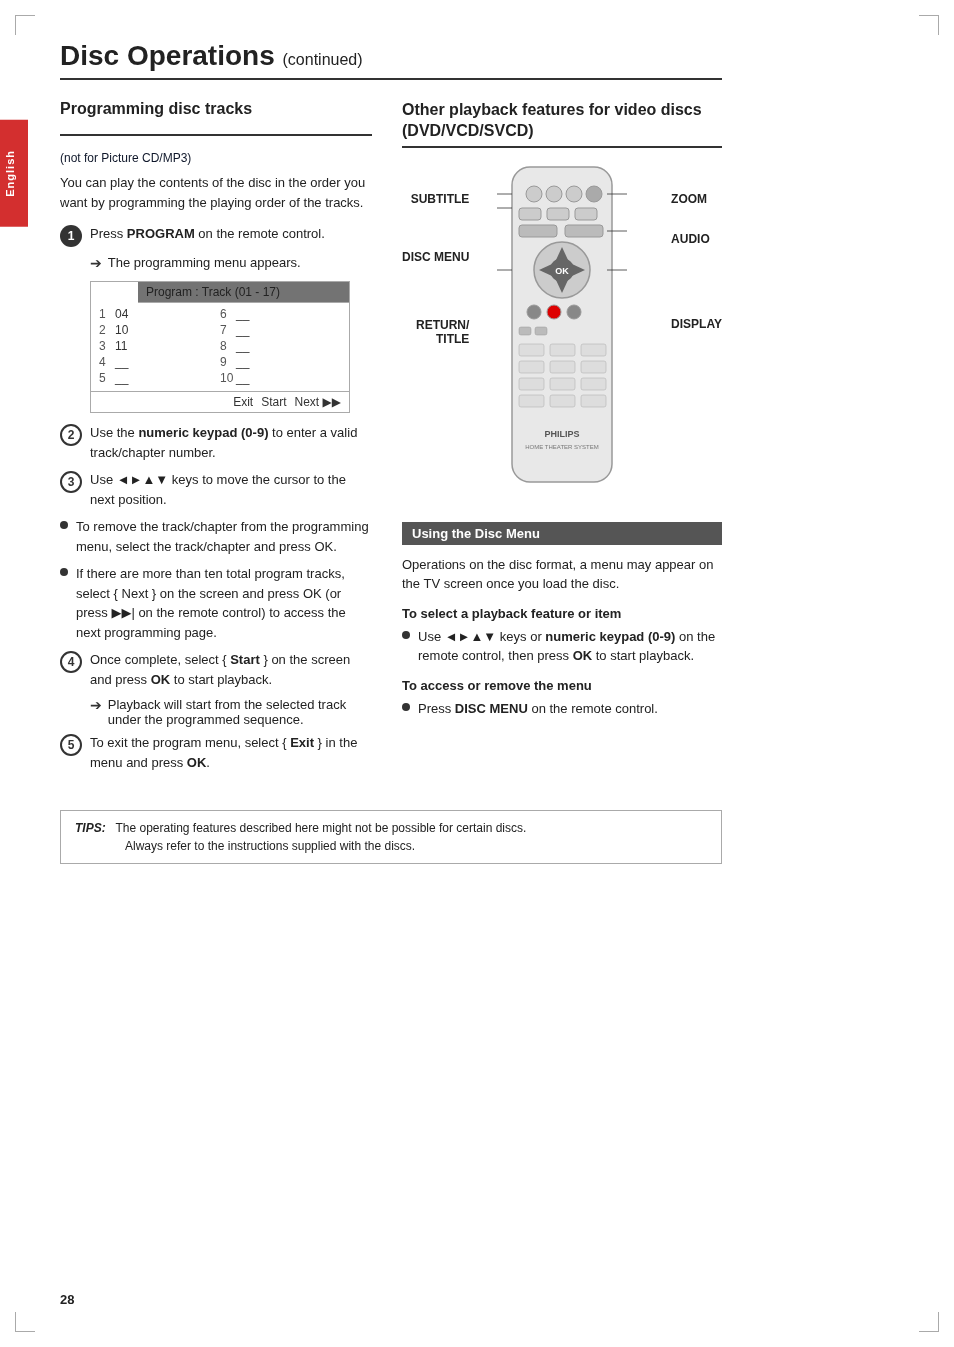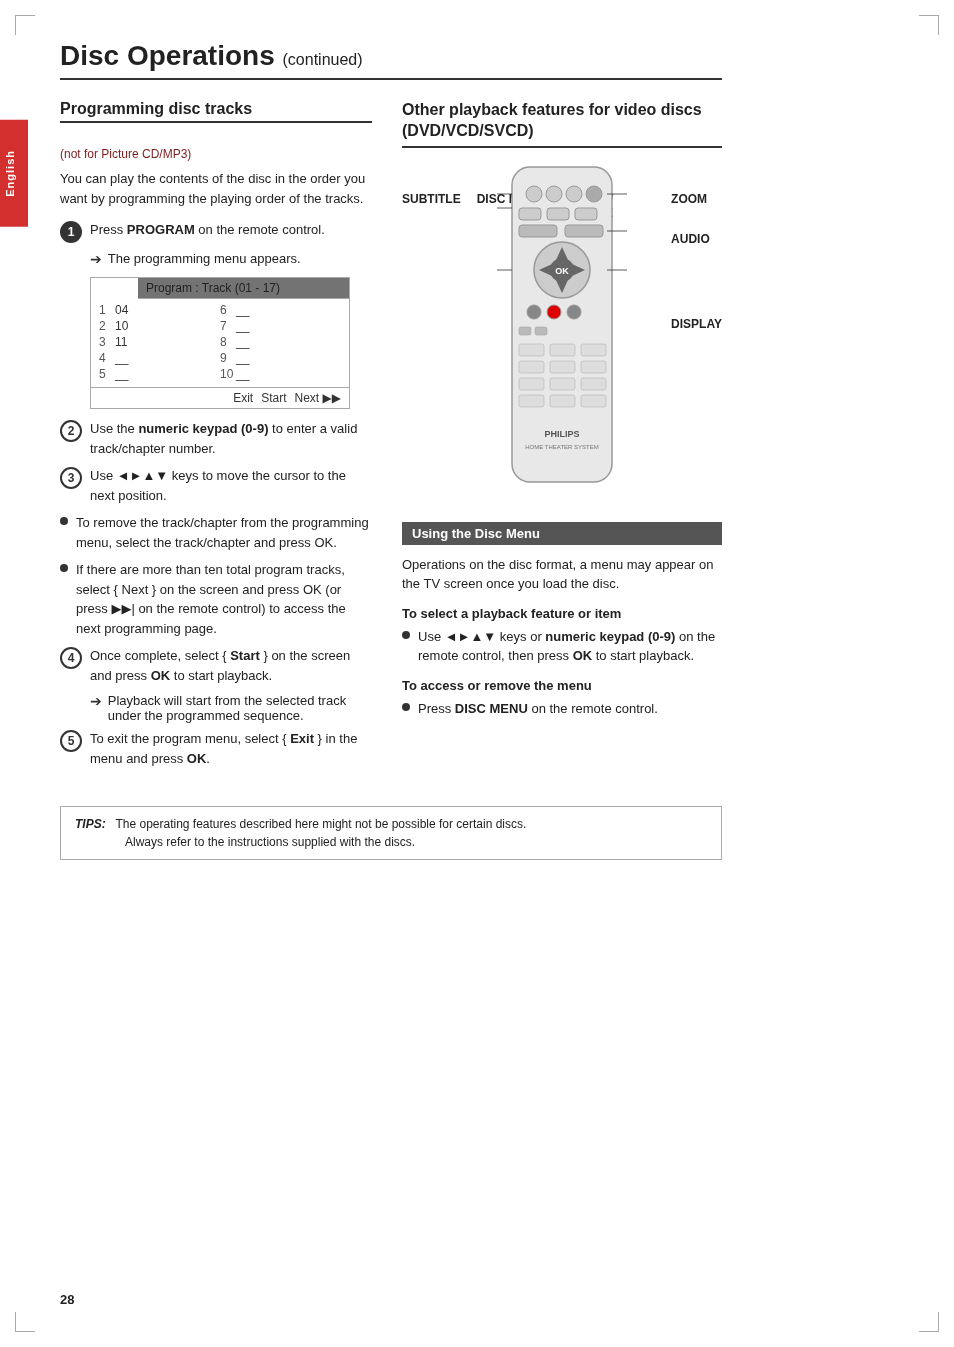--- a/index.html
+++ b/index.html
@@ -74,35 +74,35 @@
     }
     .col-right {
       flex: 1;
     }
 
     
     .section-heading {
       font-size: 16px;
       font-weight: bold;
       border-bottom: 2px solid #333;
-      padding-bottom: 3px;
-      margin-bottom: 24px;
+      padding-bottom: 16px;
+      margin-bottom: 15px;
     }
     .section-heading-right {
       font-size: 16px;
       font-weight: bold;
       border-bottom: 2px solid #333;
       padding-bottom: 4px;
       margin-bottom: 14px;
       line-height: 1.3;
     }
 
     .subtitle-small {
       font-size: 12px;
-      color: #7f1d1d;
+      color: #0f172a;
       margin-bottom: 8px;
     }
 
     .intro-text {
       font-size: 13px;
       line-height: 1.5;
       margin-bottom: 12px;
     }
 
     
@@ -412,21 +412,21 @@
 
     </div>
 
     <div class="col-right">
 
       <div class="section-heading-right">Other playback features for video discs (DVD/VCD/SVCD)</div>
 
       <div class="remote-image-area">
         <div style="position:relative; width:320px; height:340px;">
 
-          <div style="position:absolute; left:0; top:30px; display:flex; flex-direction:row; gap:16px;">
+          <div style="position:absolute; left:0; top:30px; display:flex; flex-direction:column; gap:4px;">
             <div style="font-size:12px; font-weight:bold; text-align:right; margin-bottom:40px;">SUBTITLE</div>
             <div style="font-size:12px; font-weight:bold; text-align:right; margin-bottom:50px;">DISC MENU</div>
             <div style="font-size:12px; font-weight:bold; text-align:right; line-height:1.2;">RETURN/<br>TITLE</div>
           </div>
 
           <div style="position:absolute; right:0; top:30px; display:flex; flex-direction:column; gap:16px;">
             <div style="font-size:12px; font-weight:bold; margin-bottom:10px;">ZOOM</div>
             <div style="font-size:12px; font-weight:bold; margin-bottom:55px;">AUDIO</div>
             <div style="font-size:12px; font-weight:bold;">DISPLAY</div>
           </div>

